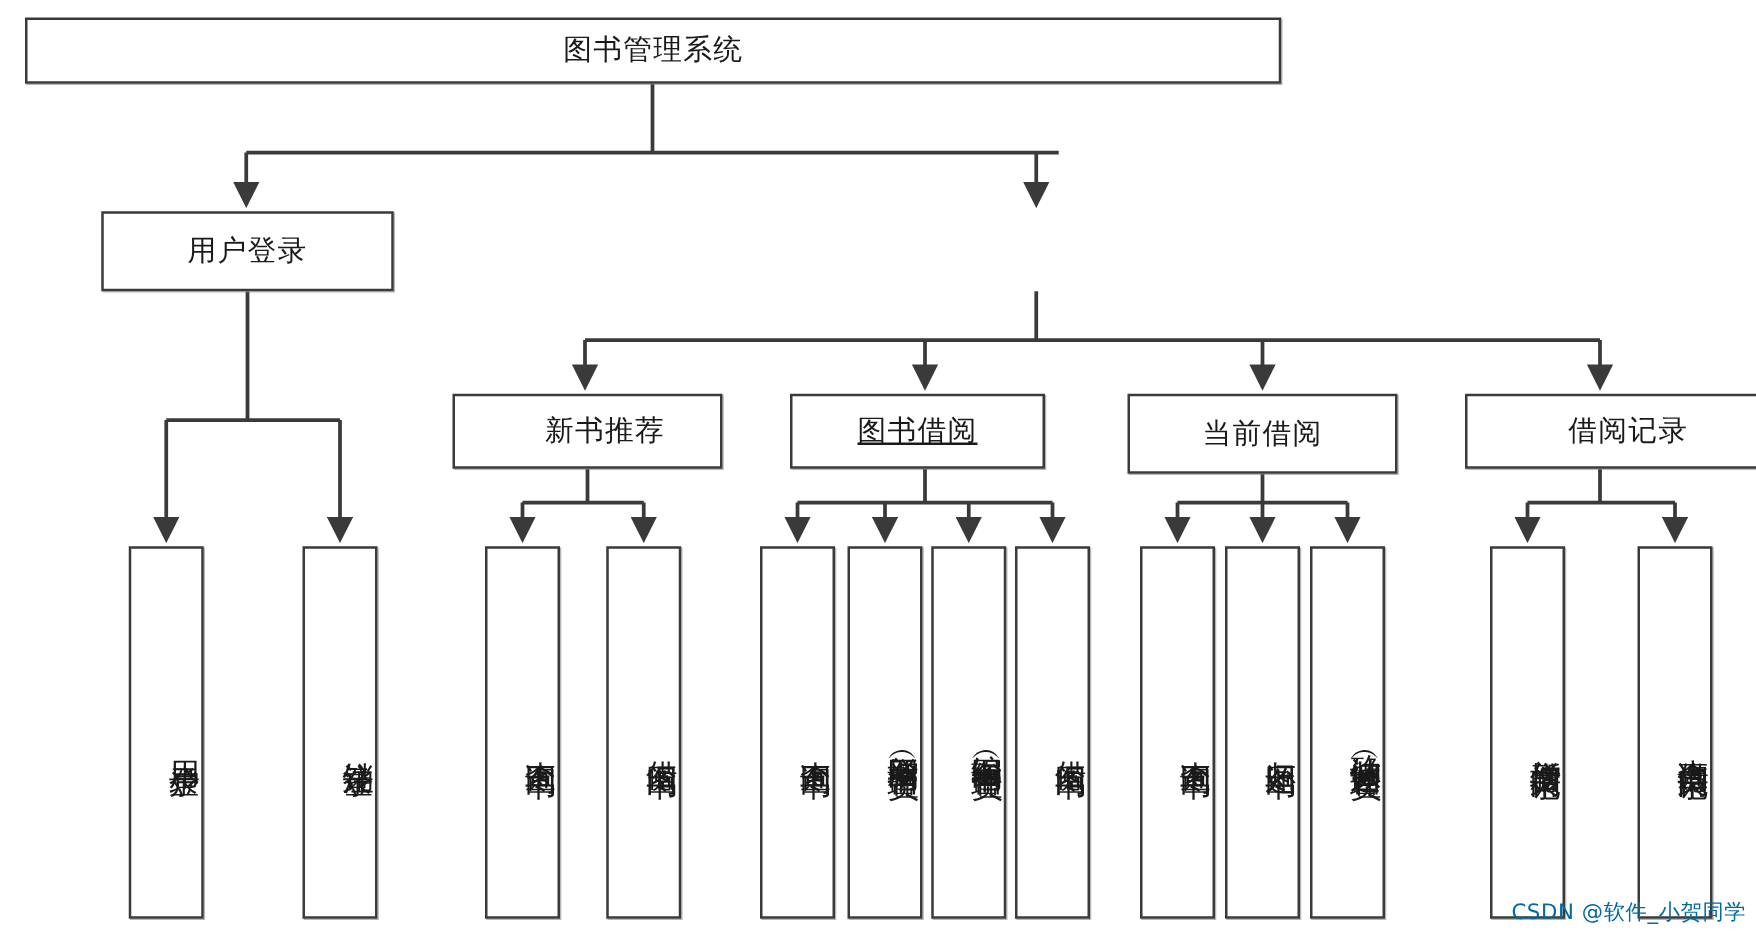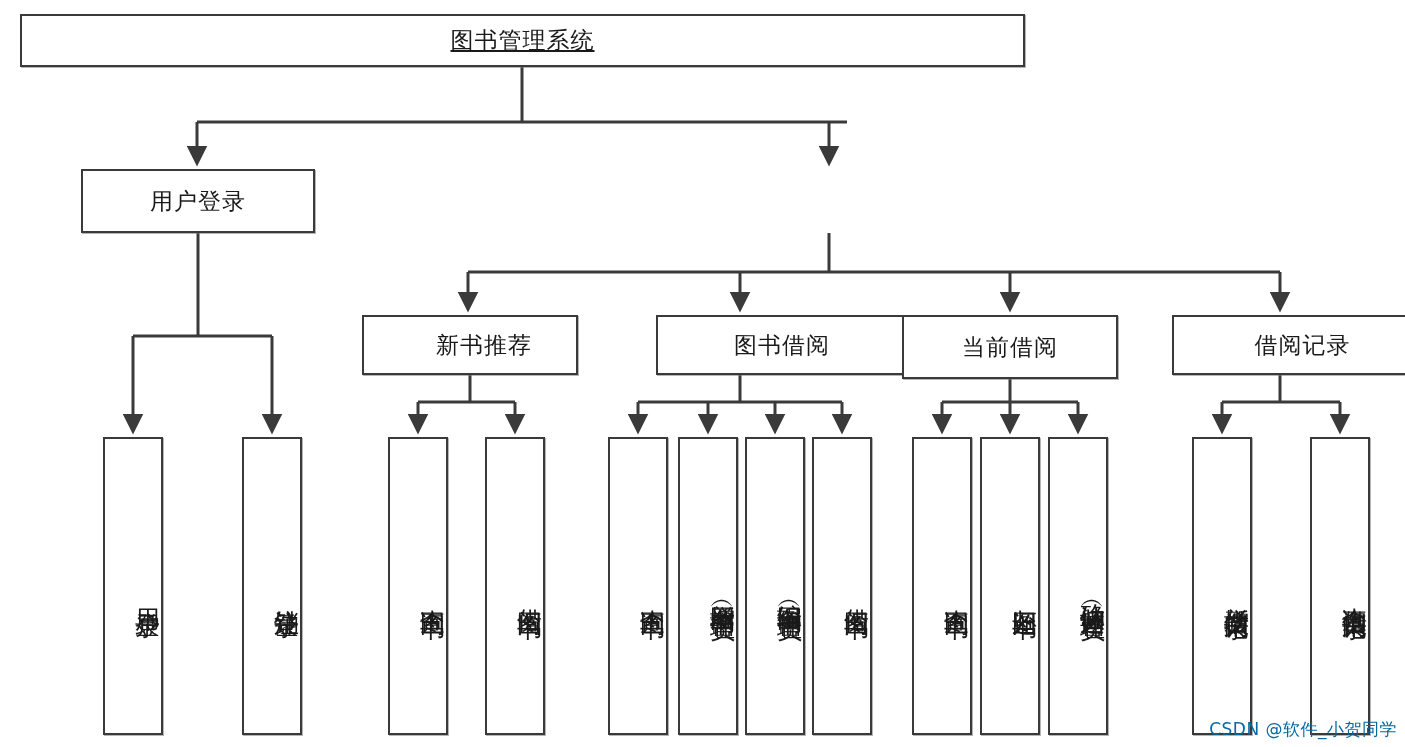--- a/index.html
+++ b/index.html
@@ -114,26 +114,26 @@
       <path d="M 1078,402 L 1078,424" marker-end="url(#arrow)"></path>
 
       <path d="M 1280,375 L 1280,402"></path>
       <path d="M 1222,402 L 1340,402"></path>
       <path d="M 1222,402 L 1222,424" marker-end="url(#arrow)"></path>
       <path d="M 1340,402 L 1340,424" marker-end="url(#arrow)"></path>
 
     </g>
   </svg>
 
-  <div class="node node-h" style="left:20px; top:14px; width:1005px; height:53px;text-decoration:underline;">图书管理系统</div>
+  <div class="node node-h" style="left:20px; top:14px; width:1005px; height:53px;">图书管理系统</div>
 
   <div class="node node-h" style="left:81px; top:169px; width:234px; height:64px;">用户登录</div>
 
   <div class="node node-h" style="left:362px; top:315px; width:216px; height:60px;padding-left:28px;">新书推荐</div>
-  <div class="node node-h" style="left:656px; top:315px; width:252px; height:60px;">图书借阅</div>
+  <div class="node node-h" style="left:632px; top:315px; width:204px; height:60px;text-decoration:underline;">图书借阅</div>
   <div class="node node-h" style="left:902px; top:315px; width:216px; height:64px;">当前借阅</div>
   <div class="node node-h" style="left:1172px; top:315px; width:261px; height:60px;">借阅记录</div>
 
   <div class="node node-v" style="left:103px; top:437px; width:60px; height:298px;">用户登录</div>
   <div class="node node-v" style="left:242px; top:437px; width:60px; height:298px;">注销登录</div>
 
   <div class="node node-v" style="left:388px; top:437px; width:60px; height:298px;">查询图书</div>
   <div class="node node-v" style="left:485px; top:437px; width:60px; height:298px;">借阅图书</div>
 
   <div class="node node-v" style="left:608px; top:437px; width:60px; height:298px;">查询图书</div>

